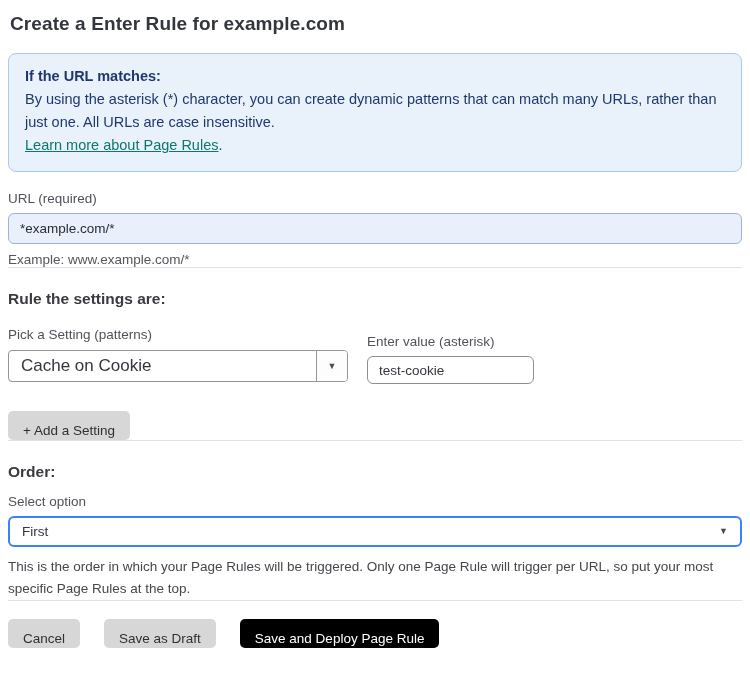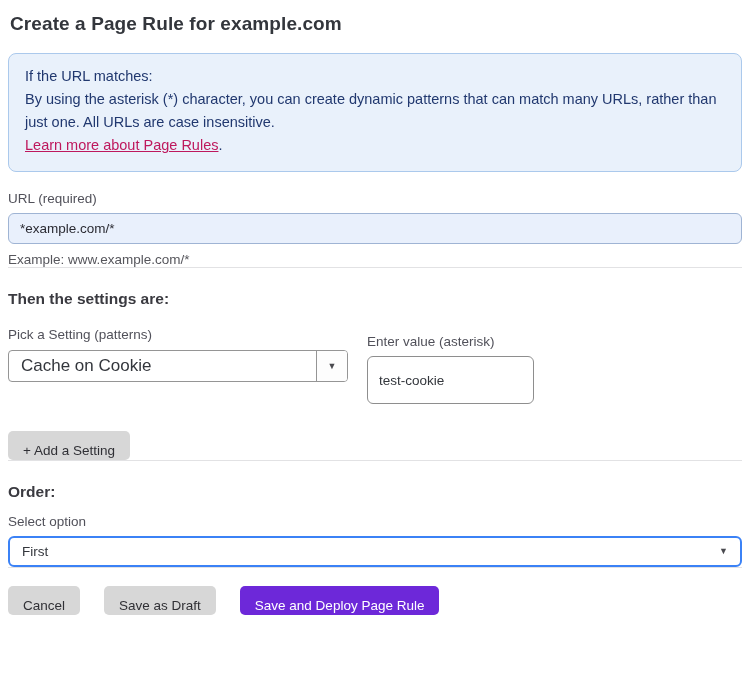--- a/index.html
+++ b/index.html
@@ -24,23 +24,23 @@
   .info-box {
     background: #e9f1fb;
     border: 1px solid #abc9ec;
     border-radius: 8px;
     padding: 11px 16px 14px 16px;
     font-size: 14.5px;
     line-height: 23px;
     color: #21386f;
     margin-bottom: 19px;
   }
-  .info-heading { font-weight: 400; }
+  .info-heading { font-weight: 700; }
   .info-link {
-    color: #be185d;
+    color: #0f766e;
     text-decoration: underline;
     cursor: pointer;
   }
 
   .field-label {
     font-size: 13.5px;
     color: #51515a;
     margin-bottom: 7px;
   }
 
@@ -113,21 +113,21 @@
   .caret {
     font-size: 9px;
     color: #4a4a4f;
     line-height: 1;
   }
 
   .value-input {
     display: block;
     margin-top: 7px;
     width: 167px;
-    height: 48px;
+    height: 28px;
     background: #ffffff;
     border: 1px solid #8e8e8e;
     border-radius: 6px;
     padding: 0 11px;
     font-size: 13.5px;
     font-family: "Liberation Sans", sans-serif;
     color: #33363c;
     outline: none;
   }
 
@@ -170,44 +170,44 @@
     color: #46464c;
     max-width: 724px;
   }
 
   .actions-row {
     display: flex;
     gap: 24px;
     margin-top: 18px;
   }
   .btn-primary {
-    background: #6d28d9;
+    background: #000000;
     color: #ffffff;
   }
 </style>
 </head>
 <body>
 
 <div class="container">
 
-  <h1 class="page-title">Create a Page Rule for example.com</h1>
+  <h1 class="page-title">Create a Enter Rule for example.com</h1>
 
   <div class="info-box">
     <div class="info-heading">If the URL matches:</div>
     <div class="info-body">By using the asterisk (*) character, you can create dynamic patterns that can match many URLs, rather than just one. All URLs are case insensitive.</div>
     <div><span class="info-link">Learn more about Page Rules</span><span>.</span></div>
   </div>
 
   <div class="field-label">URL (required)</div>
   <input class="url-input" type="text" value="*example.com/*" style="">
   <div class="hint-text">Example: www.example.com/*</div>
 
   <hr class="divider hr-1">
 
-  <h2 class="section-heading">Then the settings are:</h2>
+  <h2 class="section-heading">Rule the settings are:</h2>
 
   <div class="settings-row">
     <div class="setting-col">
       <div class="field-label" style="margin-bottom:0;">Pick a Setting (patterns)</div>
       <div class="select-box">
         <span class="select-text">Cache on Cookie</span>
         <span class="select-arrow-btn">
           <span class="caret">▼</span>
         </span>
       </div>
@@ -222,20 +222,21 @@
 
   <hr class="divider hr-2">
 
   <h2 class="section-heading">Order:</h2>
 
   <div class="field-label order-label">Select option</div>
   <div class="order-select">
     <span class="select-text">First</span>
     <span class="caret">▼</span>
   </div>
+  <div class="helper-text">This is the order in which your Page Rules will be triggered. Only one Page Rule will trigger per URL, so put your most specific Page Rules at the top.</div>
 
   <hr class="divider hr-3">
 
   <div class="actions-row">
     <button class="btn">Cancel</button>
     <button class="btn">Save as Draft</button>
     <button class="btn btn-primary">Save and Deploy Page Rule</button>
   </div>
 
 </div>

